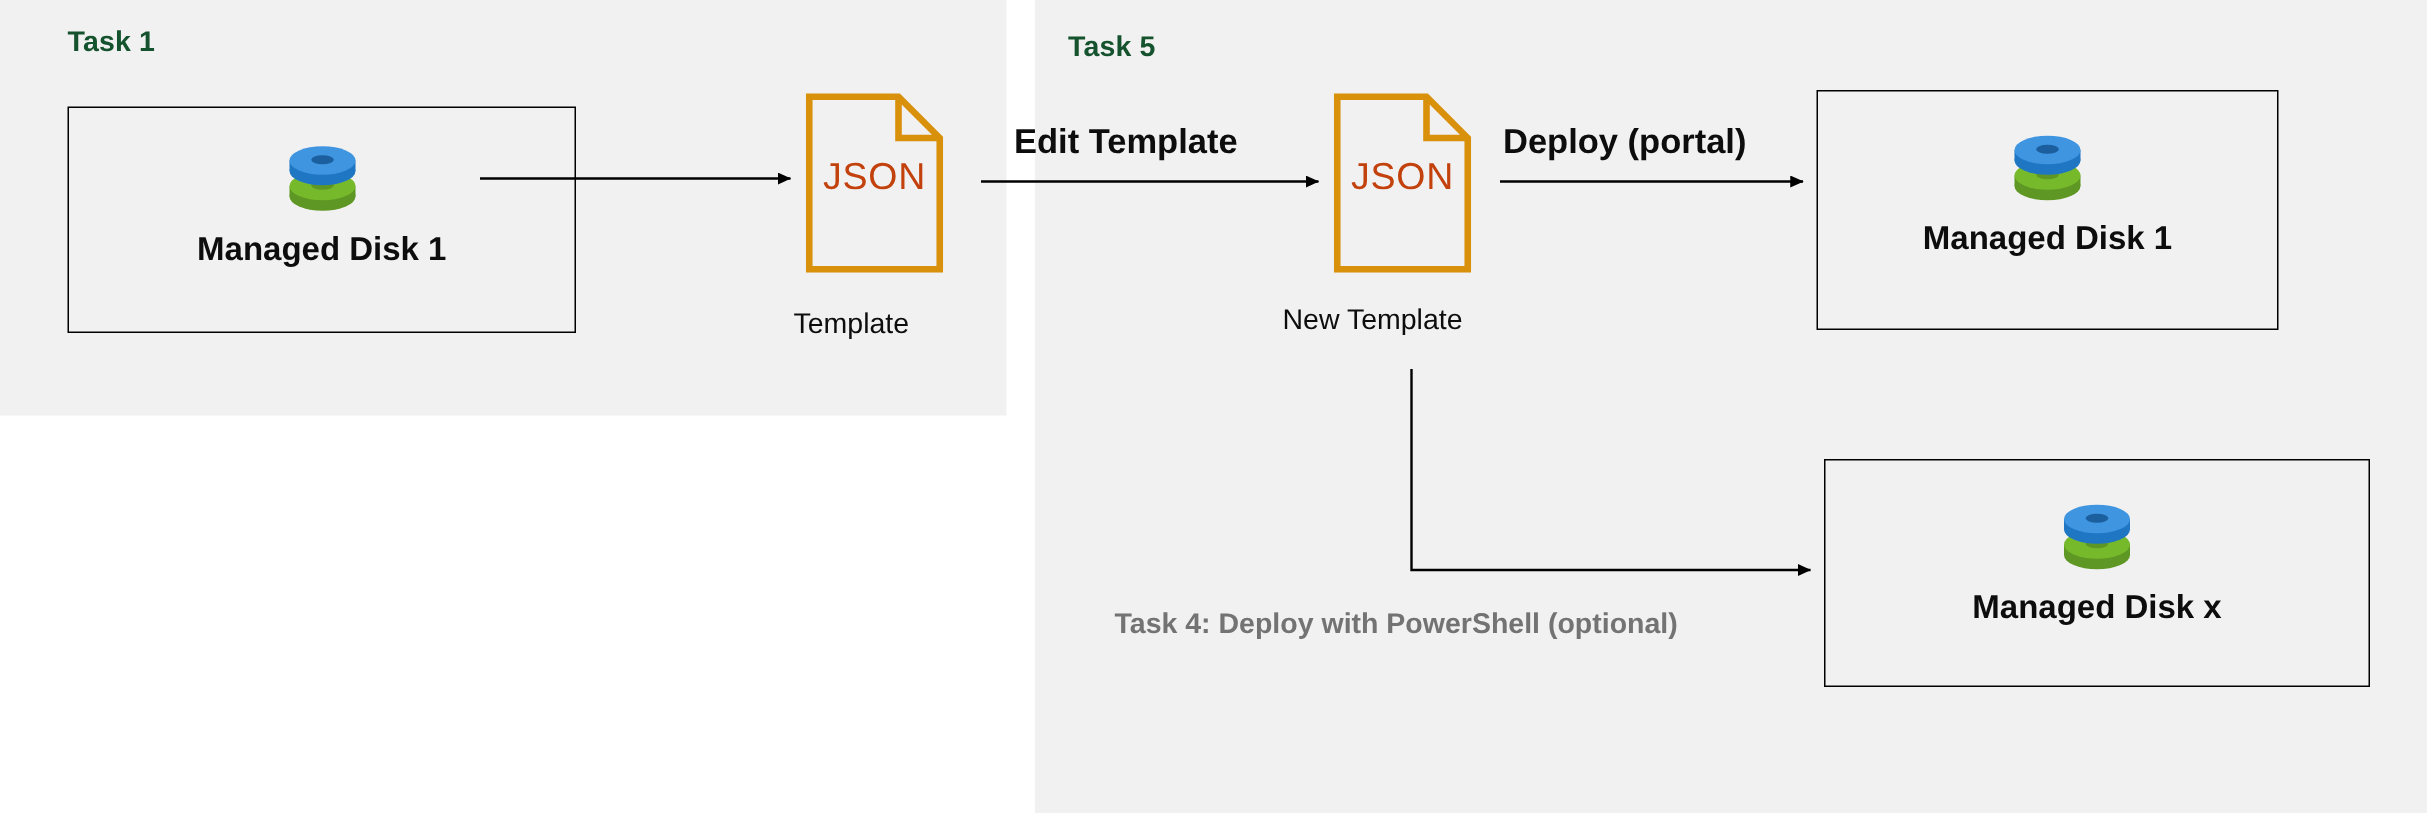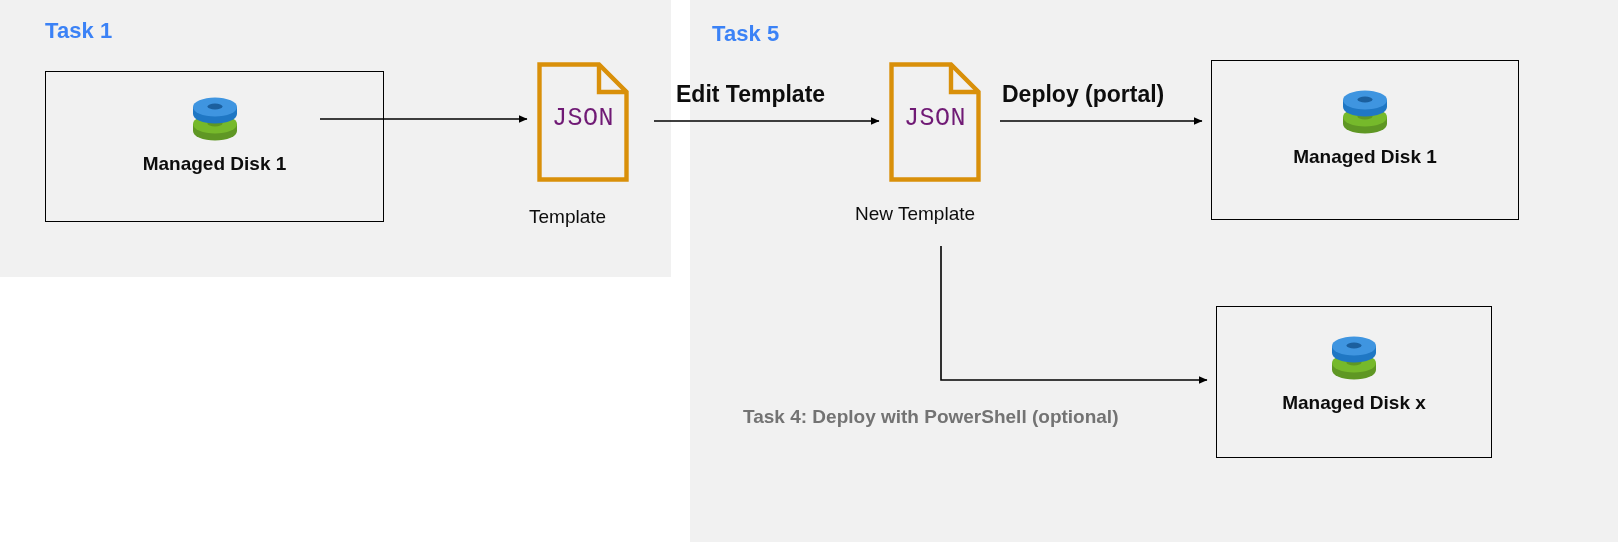--- a/index.html
+++ b/index.html
@@ -20,23 +20,23 @@
   }
   .panel {
     position: absolute;
     background: #f1f1f1;
   }
   #panel-left  { left: 0px;   top: 0px; width: 671px; height: 277px; }
   #panel-right { left: 690px; top: 0px; width: 928px; height: 542px; }
 
   .task-heading {
     position: absolute;
-    color: #3b82f6;
-    font-weight: bold;
-    font-size: 22px;
+    color: #14532d;
+    font-weight: bold;
+    font-size: 19px;
     letter-spacing: 0.1px;
     white-space: nowrap;
   }
   #task1-heading { left: 45px;  top: 18px; }
   #task2-heading { left: 712px; top: 21px; }
 
   .task3-label {
     position: absolute;
     left: 1214px;
     top: 247px;
@@ -47,61 +47,61 @@
   }
 
   .resource-box {
     position: absolute;
     border: 1.6px solid #000000;
     background: transparent;
     box-sizing: border-box;
   }
   #box-disk1-left  { left: 45px;   top: 71px;  width: 339px; height: 151px; }
   #box-disk1-right { left: 1211px; top: 60px;  width: 308px; height: 160px; }
-  #box-diskx       { left: 1216px; top: 306px; width: 276px; height: 152px; text-align: center; }
+  #box-diskx       { left: 1216px; top: 306px; width: 364px; height: 152px; text-align: center; }
 
   .box-inner {
     position: absolute;
     left: 0; right: 0;
     display: flex;
     flex-direction: column;
     align-items: center;
   }
   #box-disk1-left .box-inner  { top: 21px; }
   #box-disk1-right .box-inner { top: 25px; }
   #box-diskx .box-inner       { top: 25px; }
 
   .disk-icon {
     width: 60px;
     height: 56px;
     display: block;
   }
   .box-label {
     margin-top: 4px;
-    font-size: 19px;
+    font-size: 22px;
     font-weight: bold;
     color: #0d0d0d;
     white-space: nowrap;
   }
 
   .json-doc {
     position: absolute;
     width: 92px;
     height: 120px;
   }
   #json-doc-1 { left: 537px; top: 62px; }
   #json-doc-2 { left: 889px; top: 62px; }
   .json-text {
     position: absolute;
     left: 0; right: 0;
     top: 42px;
     text-align: center;
     font-size: 25px;
-    color: #701a75;
-    font-family: Liberation Mono, monospace;
+    color: #c2410c;
+    font-family: Liberation Sans, sans-serif;
     letter-spacing: 0.5px;
   }
 
   .doc-caption {
     position: absolute;
     font-size: 19px;
     font-weight: normal;
     color: #0d0d0d;
     white-space: nowrap;
     text-align: center;

